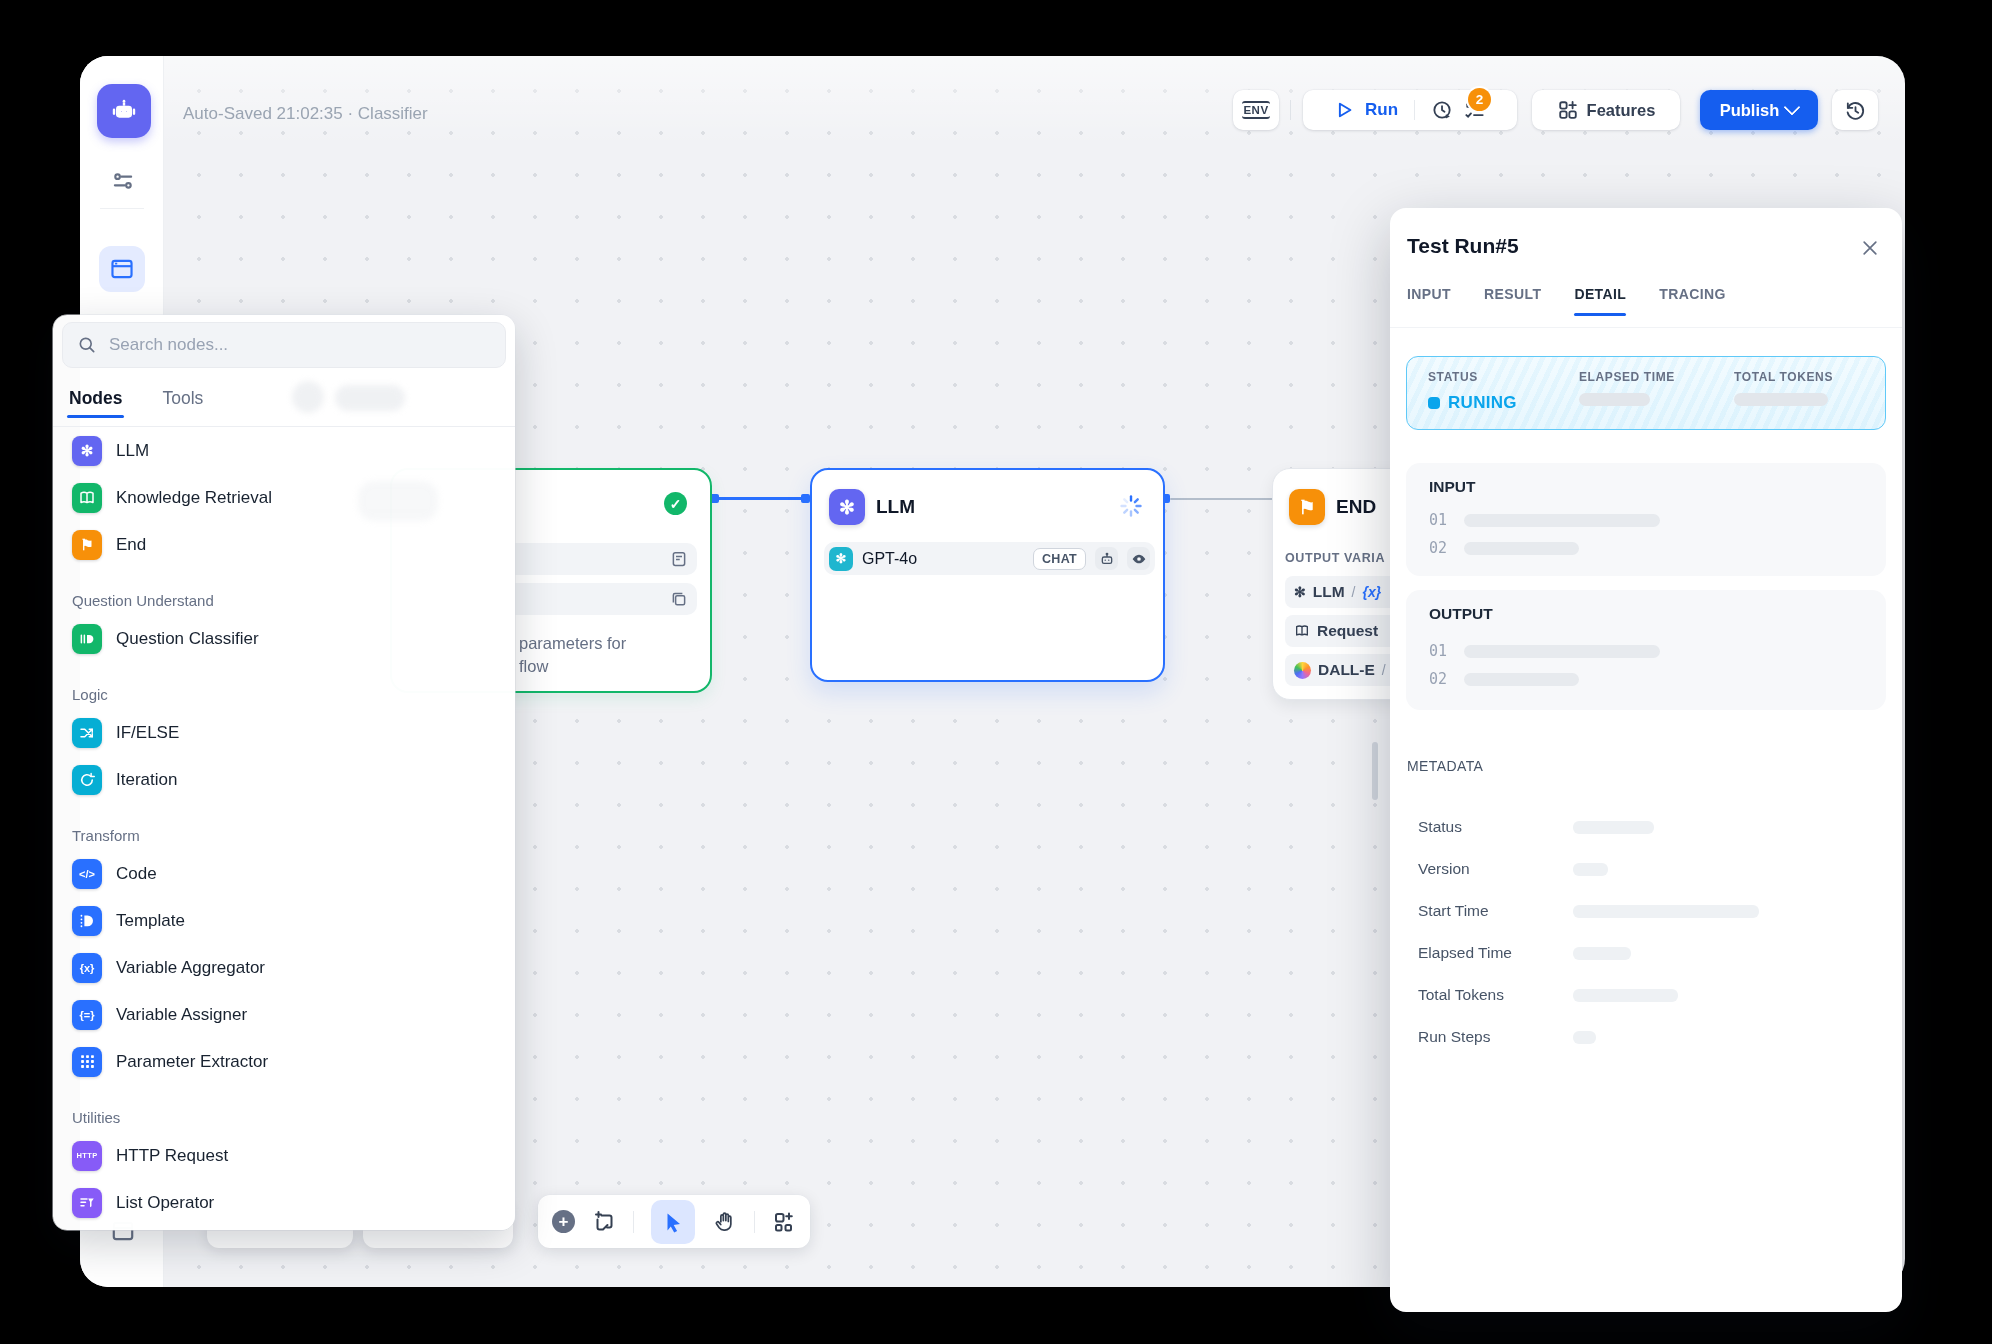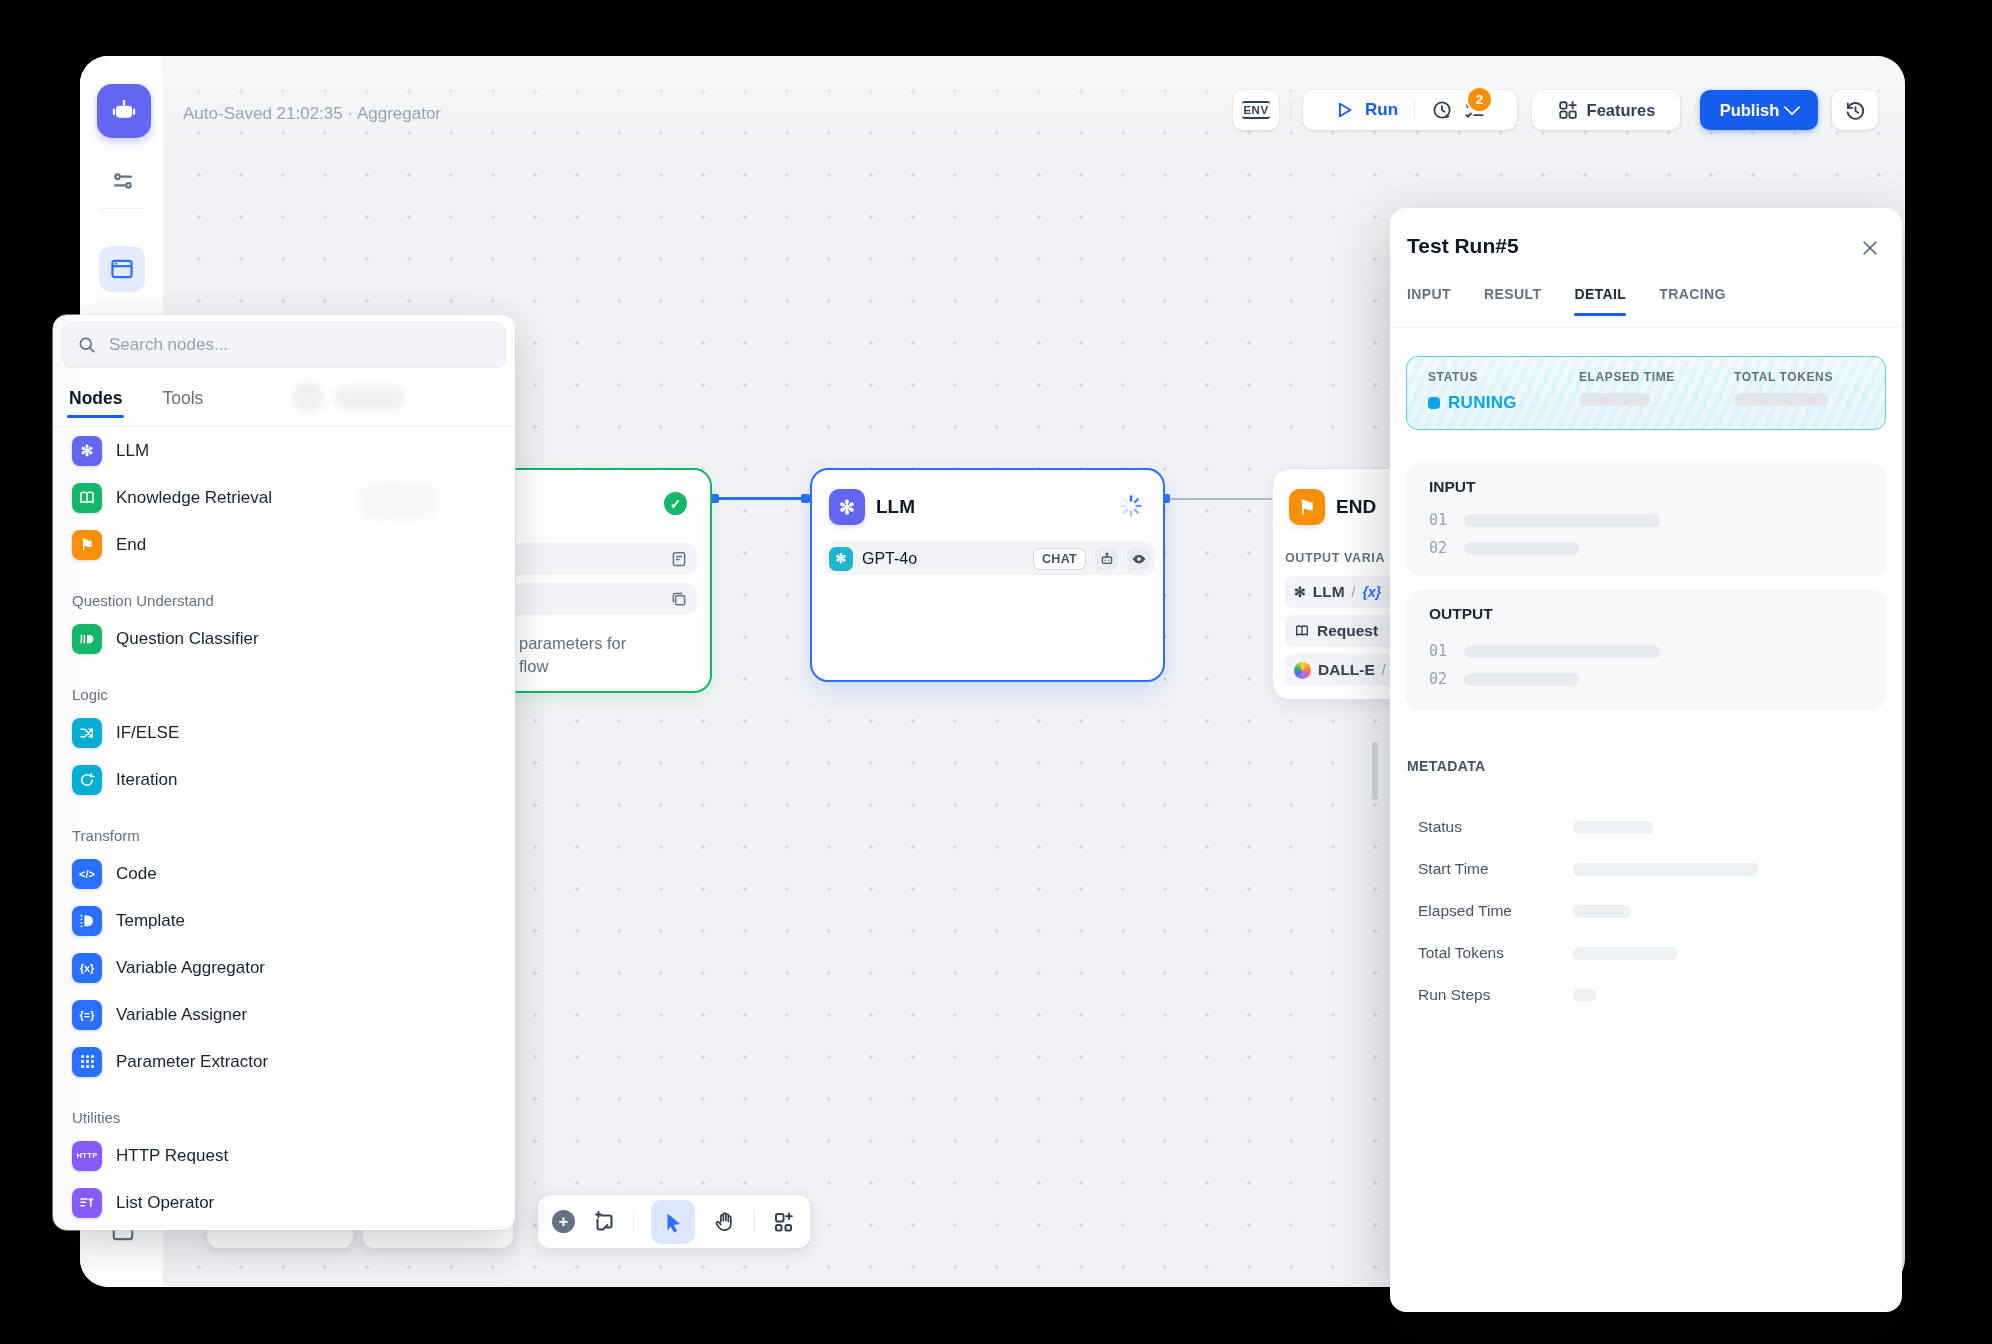--- a/index.html
+++ b/index.html
@@ -148,21 +148,21 @@
   .run-dot{width:12px;height:12px;border-radius:4px;background:#0ba5ec;}
   .run-txt{font-size:17px;font-weight:700;color:#0ba5ec;letter-spacing:.3px;}
   .pill{background:#e2e6eb;border-radius:7px;height:13px;}
 
   .io-card{position:absolute;left:16px;width:480px;border-radius:14px;background:#f7f8fa;}
   .io-title{position:absolute;left:23px;top:15px;font-size:15.5px;font-weight:700;color:#1d2939;}
   .io-row{position:absolute;left:23px;display:flex;align-items:center;gap:17px;}
   .io-num{font-family:"DejaVu Sans Mono",monospace;font-size:15px;color:#98a2b3;}
   .io-pill{background:#e7eaee;border-radius:7px;height:13px;}
 
-  .meta-title{position:absolute;left:17px;top:550px;font-size:14px;font-weight:700;color:#475467;letter-spacing:.4px;}
+  .meta-title{position:absolute;left:17px;top:550px;font-size:14px;font-weight:400;color:#475467;letter-spacing:.4px;}
   .meta-rows{position:absolute;left:28px;top:598px;right:20px;}
   .meta-row{height:42px;display:flex;align-items:center;}
   .meta-label{width:155px;font-size:15.5px;color:#475467;}
   .meta-pill{background:#eef1f4;border-radius:6px;height:13px;}
 
   svg{display:block;}
 </style>
 </head>
 <body>
 
@@ -200,21 +200,21 @@
       </span>
     </div>
     <span class="rail-icon" style="top:1162px;color:#667085">
       <svg width="26" height="26" viewBox="0 0 24 24" fill="none" stroke="currentColor" stroke-width="2">
         <rect x="3.5" y="4.5" width="17" height="15" rx="2.2"></rect>
           <path d="M3.5 9.3h17"></path>
       </svg>
     </span>
   </div>
 
-  <div class="autosave">Auto-Saved 21:02:35 · Aggregator</div>
+  <div class="autosave">Auto-Saved 21:02:35 · Classifier</div>
 
   <div class="hbtn env-btn">
     <span class="env-glyph">ENV</span>
   </div>
   <div class="hdr-div"></div>
 
   <div class="hbtn run-group">
     <span class="hicon" style="color:#155eef">
       <svg width="22" height="22" viewBox="0 0 24 24" fill="none" stroke="currentColor" stroke-width="2.1" stroke-linejoin="round">
         <path d="M7.5 5.2v13.6L19 12z"></path>
@@ -617,20 +617,24 @@
     </div>
   </div>
 
   <div class="meta-title">METADATA</div>
   <div class="meta-rows" id="meta-rows">
       <div class="meta-row">
         <span class="meta-label">Status</span>
         <span class="meta-pill" style="width:81px"></span>
       </div>
       <div class="meta-row">
+        <span class="meta-label">Version</span>
+        <span class="meta-pill" style="width:35px"></span>
+      </div>
+      <div class="meta-row">
         <span class="meta-label">Start Time</span>
         <span class="meta-pill" style="width:186px"></span>
       </div>
       <div class="meta-row">
         <span class="meta-label">Elapsed Time</span>
         <span class="meta-pill" style="width:58px"></span>
       </div>
       <div class="meta-row">
         <span class="meta-label">Total Tokens</span>
         <span class="meta-pill" style="width:105px"></span>

